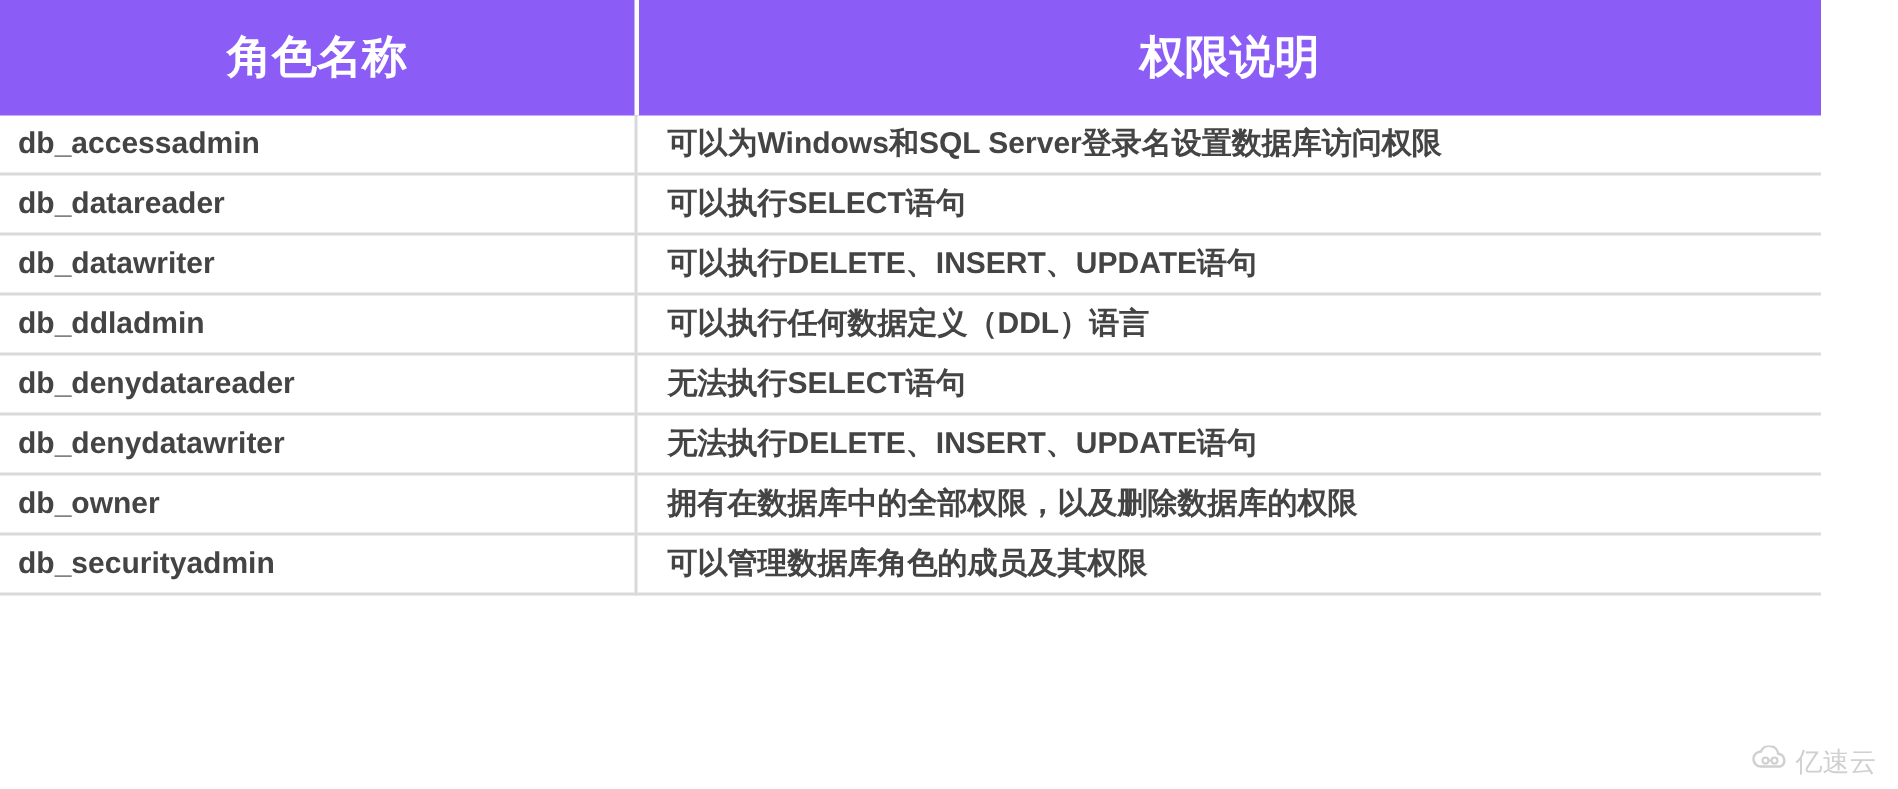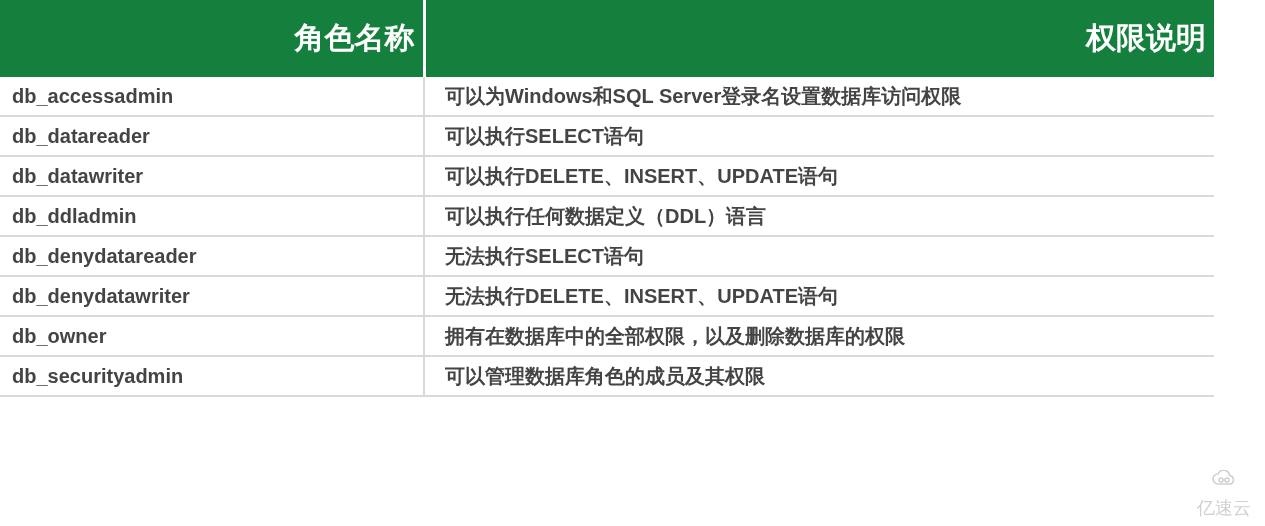--- a/index.html
+++ b/index.html
@@ -13,25 +13,25 @@
     position: relative;
   }
   table.roles {
     border-collapse: collapse;
     width: 1214px;
     table-layout: fixed;
   }
   table.roles col.c1 { width: 424px; }
   table.roles col.c2 { width: 790px; }
   table.roles th {
-    background: #15803d;
+    background: #8b5cf6;
     color: #ffffff;
     font-size: 30px;
     font-weight: 700;
-    text-align: right;
+    text-align: center;
     padding: 18px 8px;
     border-right: 3px solid #ffffff;
   }
   table.roles th:last-child { border-right: none; }
   table.roles td {
     font-size: 20px;
     font-weight: 700;
     color: #444444;
     padding: 6px 12px 6px 12px;
     vertical-align: middle;
@@ -45,21 +45,20 @@
   .watermark {
     position: absolute;
     right: 14px;
     bottom: 6px;
     font-size: 18px;
     color: #d0d0d0;
     font-weight: 400;
     display: flex;
     align-items: center;
     gap: 4px;
-    flex-direction: column;
   }
   .watermark .cloud {
     display: inline-block;
     color: #d0d0d0;
     font-size: 22px;
     line-height: 1;
   }
 </style>
 </head>
 <body>

